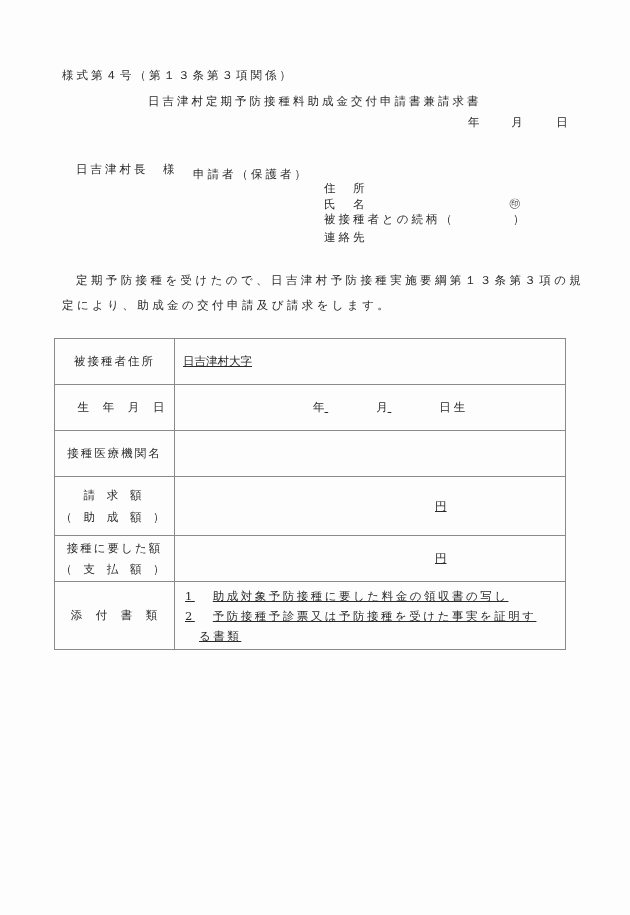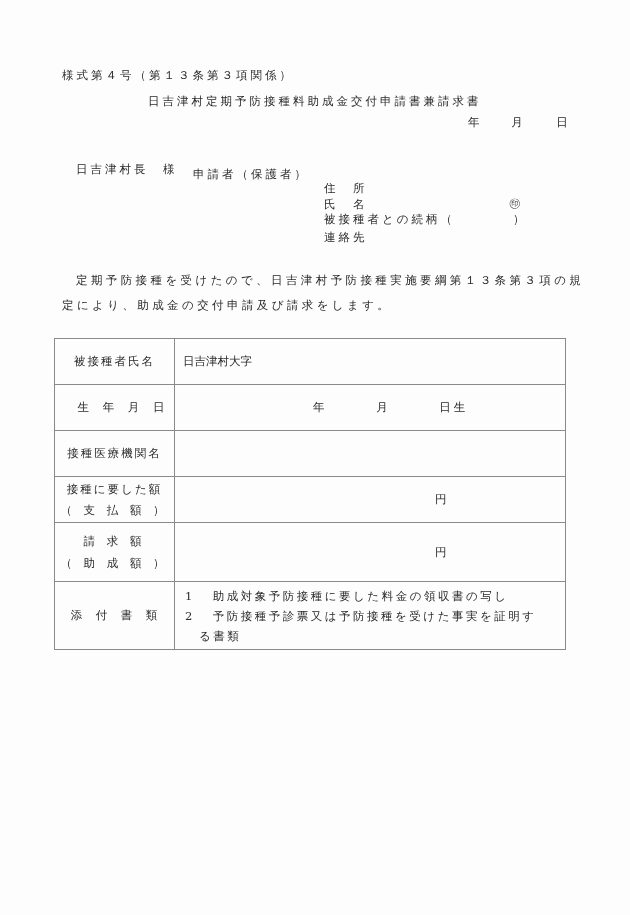--- a/index.html
+++ b/index.html
@@ -9,21 +9,21 @@
     font-size: 11.5px; overflow: hidden;
   }
   .abs { position: absolute; white-space: nowrap; }
   .sp { letter-spacing: 3px; }
   table.form {
     position: absolute; left: 54px; top: 338px; width: 512px;
     border-collapse: collapse; table-layout: fixed;
   }
   table.form td { border: 1.5px solid #8a8a8a; padding: 0; vertical-align: middle; }
   td.lab { width: 119px; text-align: center; letter-spacing: 2px; font-size: 11.5px; }
-  td.val { font-size: 11.5px; }
+  td.val { font-size: 11.5px; text-decoration: underline; }
   .ymd span { display: inline-block; }
   .list-line { padding-left: 10px; letter-spacing: 2.5px; line-height: 20px; }
 </style>
 </head>
 <body>
 
 <div class="abs sp" style="left:62px;top:68px;">様式第４号（第１３条第３項関係）</div>
 <div class="abs sp" style="left:148px;top:94px;">日吉津村定期予防接種料助成金交付申請書兼請求書</div>
 <div class="abs" style="left:468px;top:115px;">
   <span>年</span>
@@ -39,46 +39,46 @@
 <div class="abs" style="left:509px;top:196px;">㊞</div>
 <div class="abs sp" style="left:324px;top:212px;font-family:Liberation Serif, serif;">被接種者との続柄（　　　　）</div>
 <div class="abs sp" style="left:324px;top:230px;">連絡先</div>
 
 <div class="abs sp" style="left:76px;top:273px;letter-spacing:3.4px;">定期予防接種を受けたので、日吉津村予防接種実施要綱第１３条第３項の規</div>
 <div class="abs sp" style="left:62px;top:298px;letter-spacing:3.4px;">定により、助成金の交付申請及び請求をします。</div>
 
 <table class="form">
   <tbody>
       <tr style="height:46px;">
-    <td class="lab">被接種者氏名</td>
+    <td class="lab">被接種者住所</td>
     <td class="val" style="padding-left:8px;">日吉津村大字</td>
   </tr>
   <tr style="height:46px;">
     <td class="lab" style="letter-spacing:5px;padding-left:18px;">生 年 月 日</td>
     <td class="val ymd" style="padding-left:138px;">
       <span>年</span>
       <span style="margin-left:48px;">月</span>
       <span style="margin-left:48px;letter-spacing:3px;">日生</span>
     </td>
   </tr>
   <tr style="height:46px;padding-left:6px;">
     <td class="lab">接種医療機関名</td>
     <td class="val"></td>
   </tr>
+  <tr style="height:59px;">
+    <td class="lab" style="line-height:22px;">
+      <div style="letter-spacing:4px;">請 求 額</div>
+      <div style="letter-spacing:4px;">（ 助 成 額 ）</div>
+    </td>
+    <td class="val" style="padding-left:260px;">円</td>
+  </tr>
   <tr style="height:46px;">
     <td class="lab" style="line-height:21px;">
       <div>接種に要した額</div>
       <div style="letter-spacing:4px;">（ 支 払 額 ）</div>
-    </td>
-    <td class="val" style="padding-left:260px;">円</td>
-  </tr>
-  <tr style="height:59px;">
-    <td class="lab" style="line-height:22px;">
-      <div style="letter-spacing:4px;">請 求 額</div>
-      <div style="letter-spacing:4px;">（ 助 成 額 ）</div>
     </td>
     <td class="val" style="padding-left:260px;">円</td>
   </tr>
   <tr style="height:68px;">
     <td class="lab" style="letter-spacing:1px;">添　付　書　類</td>
     <td class="val">
       <div class="list-line">
         <span>1</span><span style="margin-left:18px;">助成対象予防接種に要した料金の領収書の写し</span>
       </div>
       <div class="list-line">

